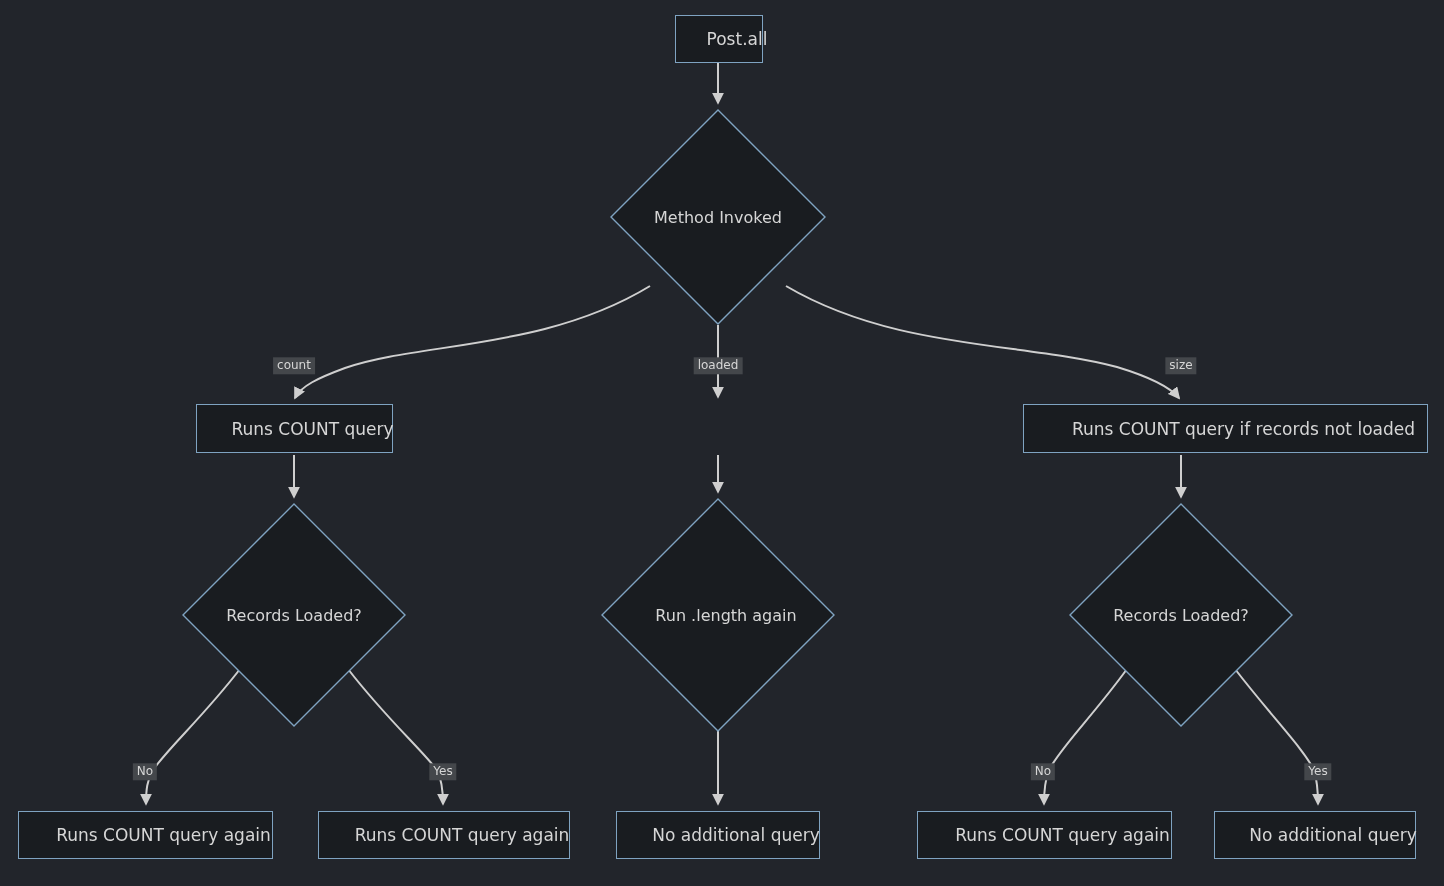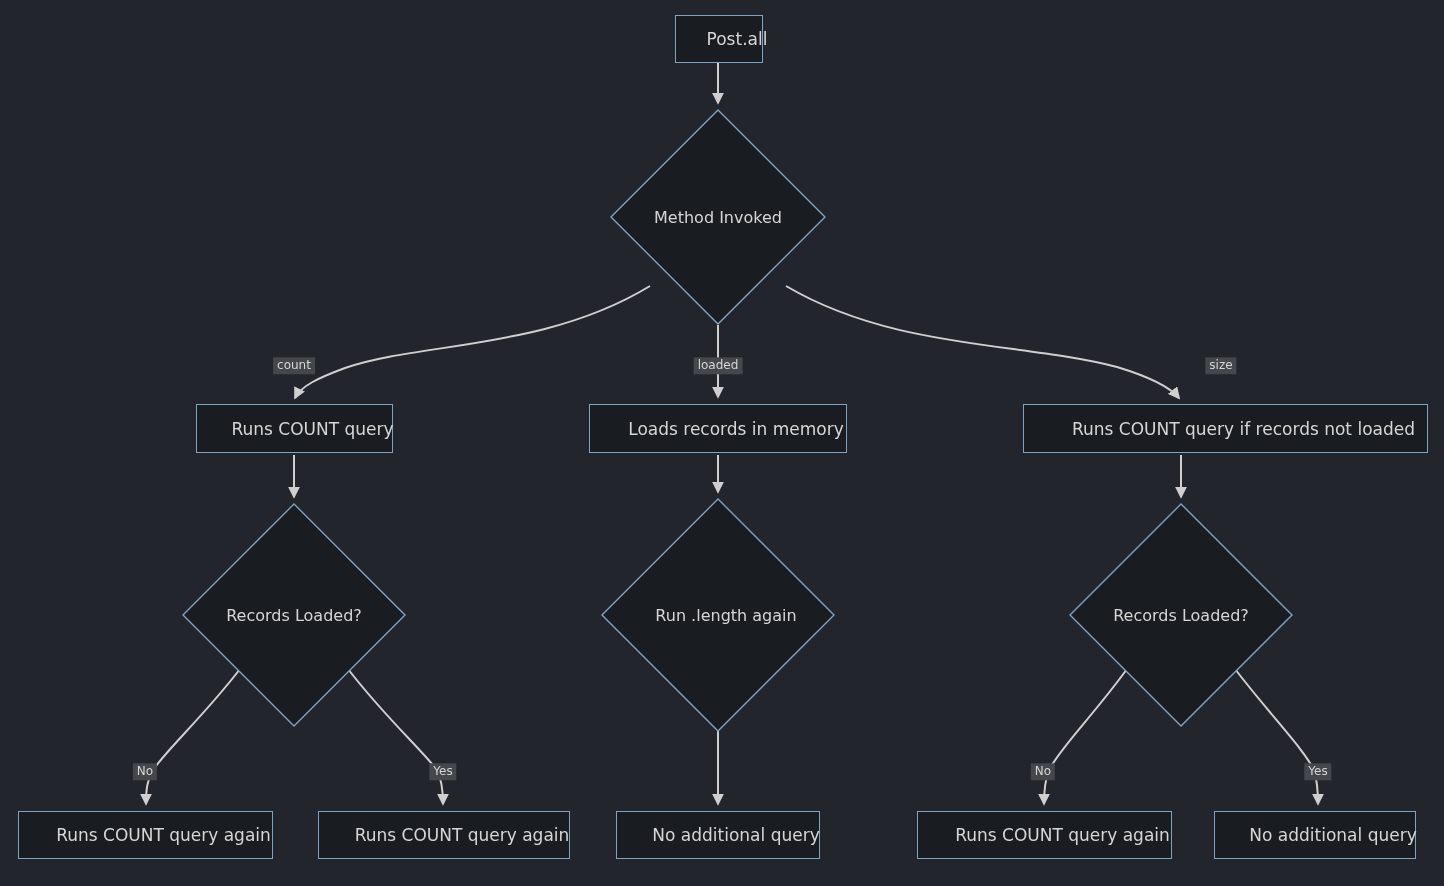--- a/index.html
+++ b/index.html
@@ -97,21 +97,20 @@
     <polygon class="diamond" points="718,110 825,217 718,324 611,217"></polygon>
     <polygon class="diamond" points="294,504 405,615 294,726 183,615"></polygon>
     <polygon class="diamond" points="718,499 834,615 718,731 602,615"></polygon>
     <polygon class="diamond" points="1181,504 1292,615 1181,726 1070,615"></polygon>
   </svg>
 
   <div class="node" style="left:675px; top:15px; width:88px; height:48px;">Post.all</div>
 
   <div class="node" style="left:196px; top:404px; width:197px; height:49px;">Runs COUNT query</div>
 
-  <div class="node" style="left:589px; top:404px; width:258px; height:49px;">Loads records in memory</div>
 
   <div class="node" style="left:978px; top:404px; width:405px; height:49px;margin-left:45px;">Runs COUNT query if records not loaded</div>
 
   <div class="node" style="left:18px; top:811px; width:255px; height:48px;">Runs COUNT query again</div>
 
   <div class="node" style="left:318px; top:811px; width:252px; height:48px;">Runs COUNT query again</div>
 
   <div class="node" style="left:616px; top:811px; width:204px; height:48px;">No additional query</div>
 
   <div class="node" style="left:917px; top:811px; width:255px; height:48px;">Runs COUNT query again</div>
@@ -123,21 +122,21 @@
   <div class="diamond-label" style="left:294px; top:615px;">Records Loaded?</div>
 
   <div class="diamond-label" style="left:726px; top:615px;">Run .length again</div>
 
   <div class="diamond-label" style="left:1181px; top:615px;">Records Loaded?</div>
 
   <div class="edge-label" style="left:294px; top:366px;">count</div>
 
   <div class="edge-label" style="left:718px; top:366px;">loaded</div>
 
-  <div class="edge-label" style="left:1181px; top:366px;margin-left:40px;">size</div>
+  <div class="edge-label" style="left:1181px; top:366px;">size</div>
 
   <div class="edge-label" style="left:145px; top:772px;">No</div>
 
   <div class="edge-label" style="left:443px; top:772px;">Yes</div>
 
   <div class="edge-label" style="left:1043px; top:772px;">No</div>
 
   <div class="edge-label" style="left:1318px; top:772px;">Yes</div>
 
 </div>

